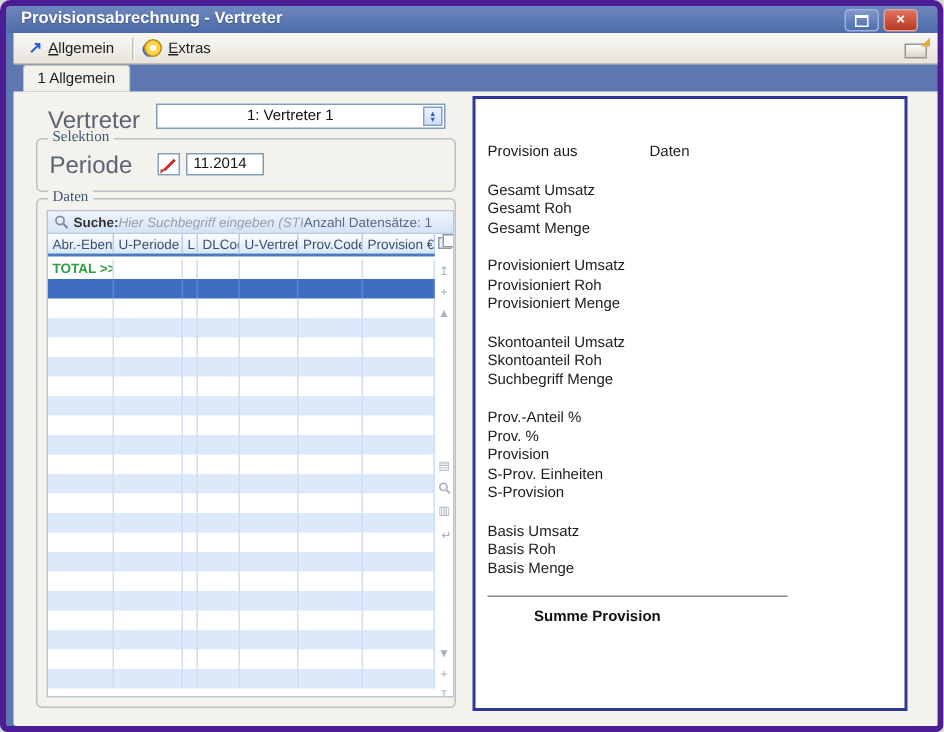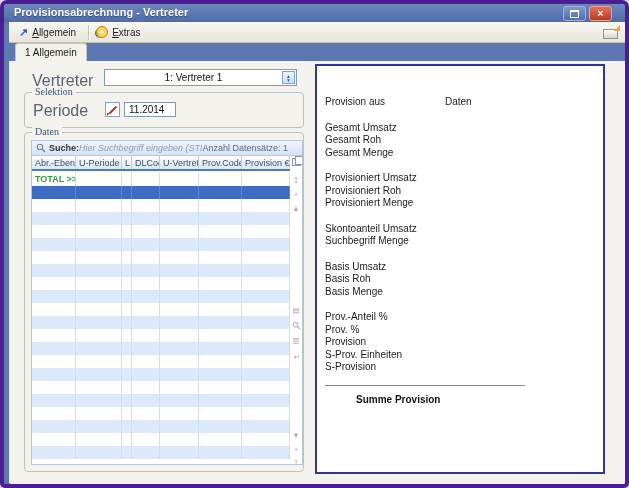--- a/index.html
+++ b/index.html
@@ -88,21 +88,21 @@
   .strip-icon{position:absolute;left:0;width:12px;text-align:center;font-size:8px;color:#a8b0be;line-height:10px;cursor:default;}
   .corner-icon{position:absolute;right:1px;top:17px;width:9px;height:8px;border:1px solid #8d98a8;
                background:#eef2f8;box-sizing:border-box;}
   .corner-icon:before{content:"";position:absolute;left:2px;top:-3px;width:8px;height:7px;
                       border:1px solid #8d98a8;background:#fff;}
   .rot{display:inline-block;transform:rotate(90deg);}
   
   .summary-panel{position:absolute;left:306px;top:3px;width:290px;height:410px;background:#fff;
                  border:2px solid #2c3796;box-sizing:border-box;padding:30px 0 0 8px;}
   .rp-row{height:12.5px;line-height:12.5px;font-size:10px;color:#1c1c1c;display:flex;}
-  .rp-label{width:120px;flex:0 0 auto;}
+  .rp-label{width:108px;flex:0 0 auto;}
   .rp-group{margin-top:13px;}
   .rp-divider{margin-top:11px;width:200px;border-top:1px solid #8a8a8a;}
   .rp-summe{margin-top:8px;font-size:10px;font-weight:bold;color:#111;padding-left:31px;}
   svg{display:block;}
 </style>
 </head>
 <body>
 
 <div class="window">
 
@@ -432,49 +432,52 @@
             </div>
             <div class="rp-row">
               <span class="rp-label">Provisioniert Menge</span>
             </div>
           </div>
           <div class="rp-group">
             <div class="rp-row">
               <span class="rp-label">Skontoanteil Umsatz</span>
             </div>
             <div class="rp-row">
+              <span class="rp-label">Skontoanteil Roh</span>
+            </div>
+            <div class="rp-row">
               <span class="rp-label">Suchbegriff Menge</span>
             </div>
           </div>
           <div class="rp-group">
             <div class="rp-row">
+              <span class="rp-label">Prov.-Anteil %</span>
+            </div>
+            <div class="rp-row">
+              <span class="rp-label">Prov. %</span>
+            </div>
+            <div class="rp-row">
+              <span class="rp-label">Provision</span>
+            </div>
+            <div class="rp-row">
+              <span class="rp-label">S-Prov. Einheiten</span>
+            </div>
+            <div class="rp-row">
+              <span class="rp-label">S-Provision</span>
+            </div>
+          </div>
+          <div class="rp-group">
+            <div class="rp-row">
               <span class="rp-label">Basis Umsatz</span>
             </div>
             <div class="rp-row">
               <span class="rp-label">Basis Roh</span>
             </div>
             <div class="rp-row">
               <span class="rp-label">Basis Menge</span>
-            </div>
-          </div>
-          <div class="rp-group">
-            <div class="rp-row">
-              <span class="rp-label">Prov.-Anteil %</span>
-            </div>
-            <div class="rp-row">
-              <span class="rp-label">Prov. %</span>
-            </div>
-            <div class="rp-row">
-              <span class="rp-label">Provision</span>
-            </div>
-            <div class="rp-row">
-              <span class="rp-label">S-Prov. Einheiten</span>
-            </div>
-            <div class="rp-row">
-              <span class="rp-label">S-Provision</span>
             </div>
           </div>
         </div>
       <div class="rp-divider"></div>
       <div class="rp-summe">Summe Provision</div>
     </div>
 
   </div>
 </div>
 

